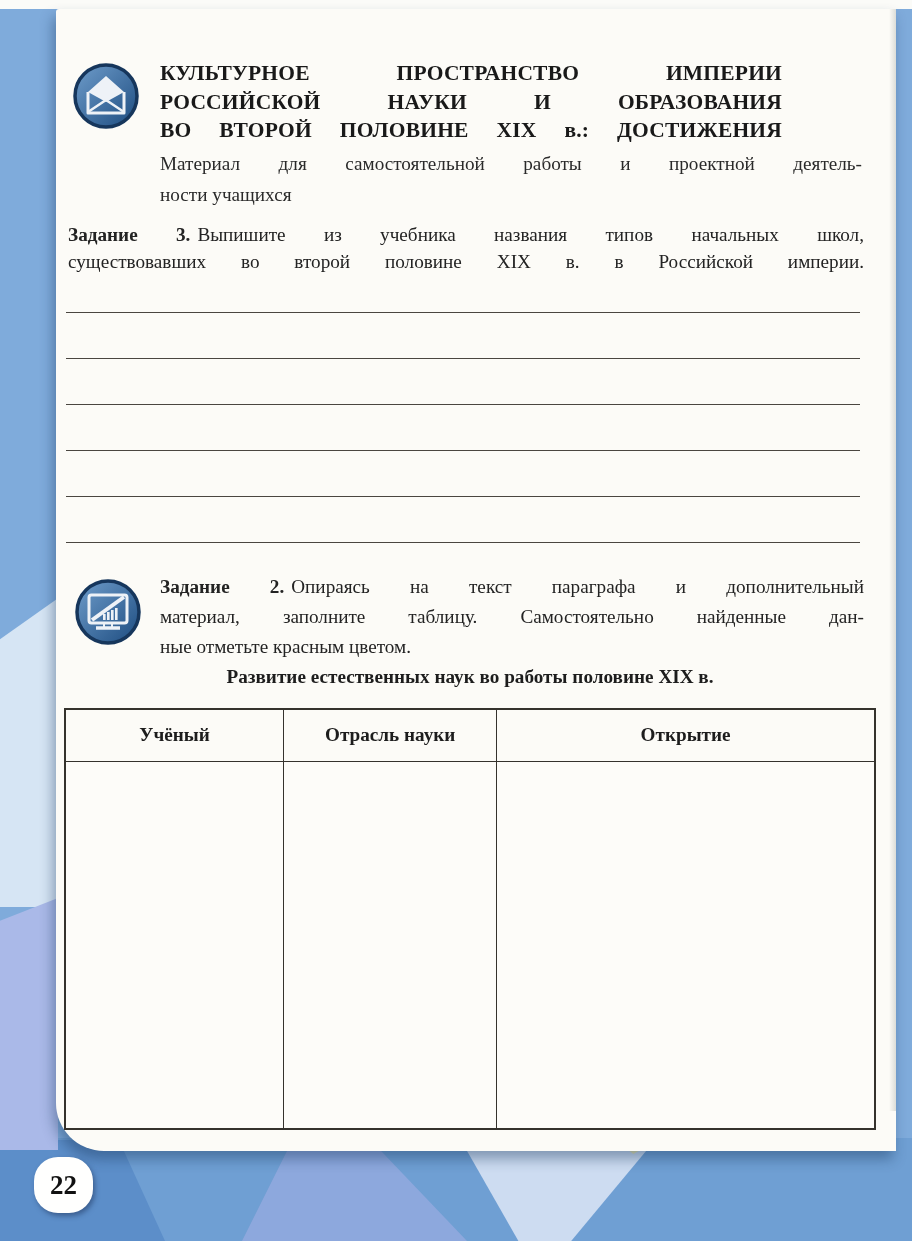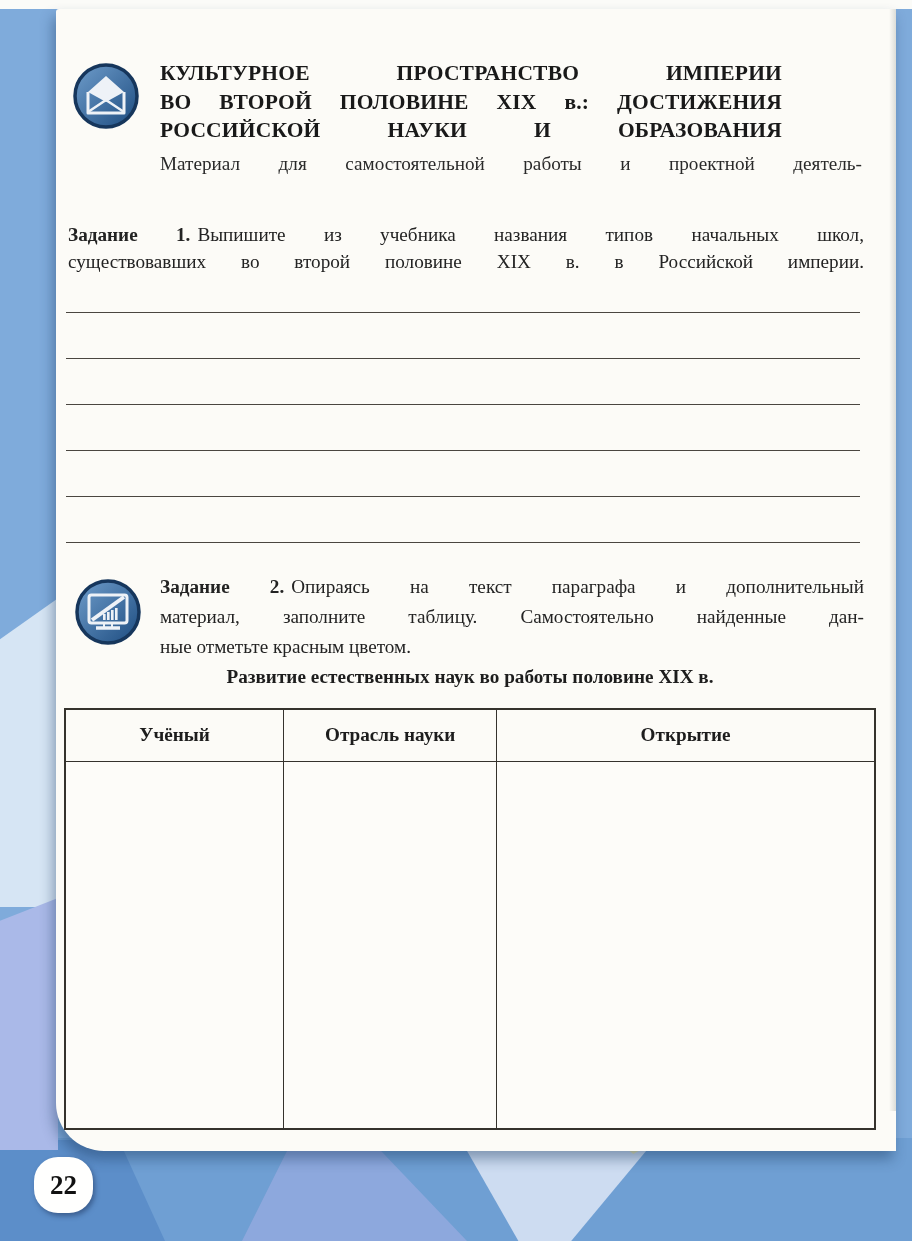--- a/index.html
+++ b/index.html
@@ -106,30 +106,31 @@
       </defs>
       <circle cx="34" cy="34" r="31" fill="url(#gic1)" stroke="#16365c" stroke-width="3.5"></circle>
       <polygon points="16,30 34,14 52,30 34,40" fill="#eef2f7"></polygon>
       <path d="M16 30 L16 51 L52 51 L52 30" fill="none" stroke="#eef2f7" stroke-width="3" stroke-linejoin="round"></path>
       <path d="M16 50 L34 38 L52 50" fill="none" stroke="#eef2f7" stroke-width="2.5"></path>
     </svg>
   </div>
 
   <div class="abs title">
     <div class="tline">КУЛЬТУРНОЕ ПРОСТРАНСТВО ИМПЕРИИ</div>
+    <div class="tline">РОССИЙСКОЙ НАУКИ И ОБРАЗОВАНИЯ</div>
     <div class="tline">ВО ВТОРОЙ ПОЛОВИНЕ XIX в.: ДОСТИЖЕНИЯ</div>
-    <div class="tline">РОССИЙСКОЙ НАУКИ И ОБРАЗОВАНИЯ</div>
   </div>
 
   <div class="abs subtitle">
     <div class="jfull">Материал для самостоятельной работы и проектной деятель-</div>
+    <div>ности учащихся</div>
   </div>
 
   <div class="abs task1">
-    <div class="jfull"><b class="tlabel">Задание 1.</b><span>Выпишите из учебника названия типов начальных школ,</span></div>
+    <div class="jfull"><b class="tlabel">Задание 3.</b><span>Выпишите из учебника названия типов начальных школ,</span></div>
     <div class="jfull">существовавших во второй половине XIX в. в Российской империи.</div>
   </div>
 
   <div class="abs wlines">
     <div class="wline"></div>
     <div class="wline"></div>
     <div class="wline"></div>
     <div class="wline"></div>
     <div class="wline"></div>
     <div class="wline"></div>

